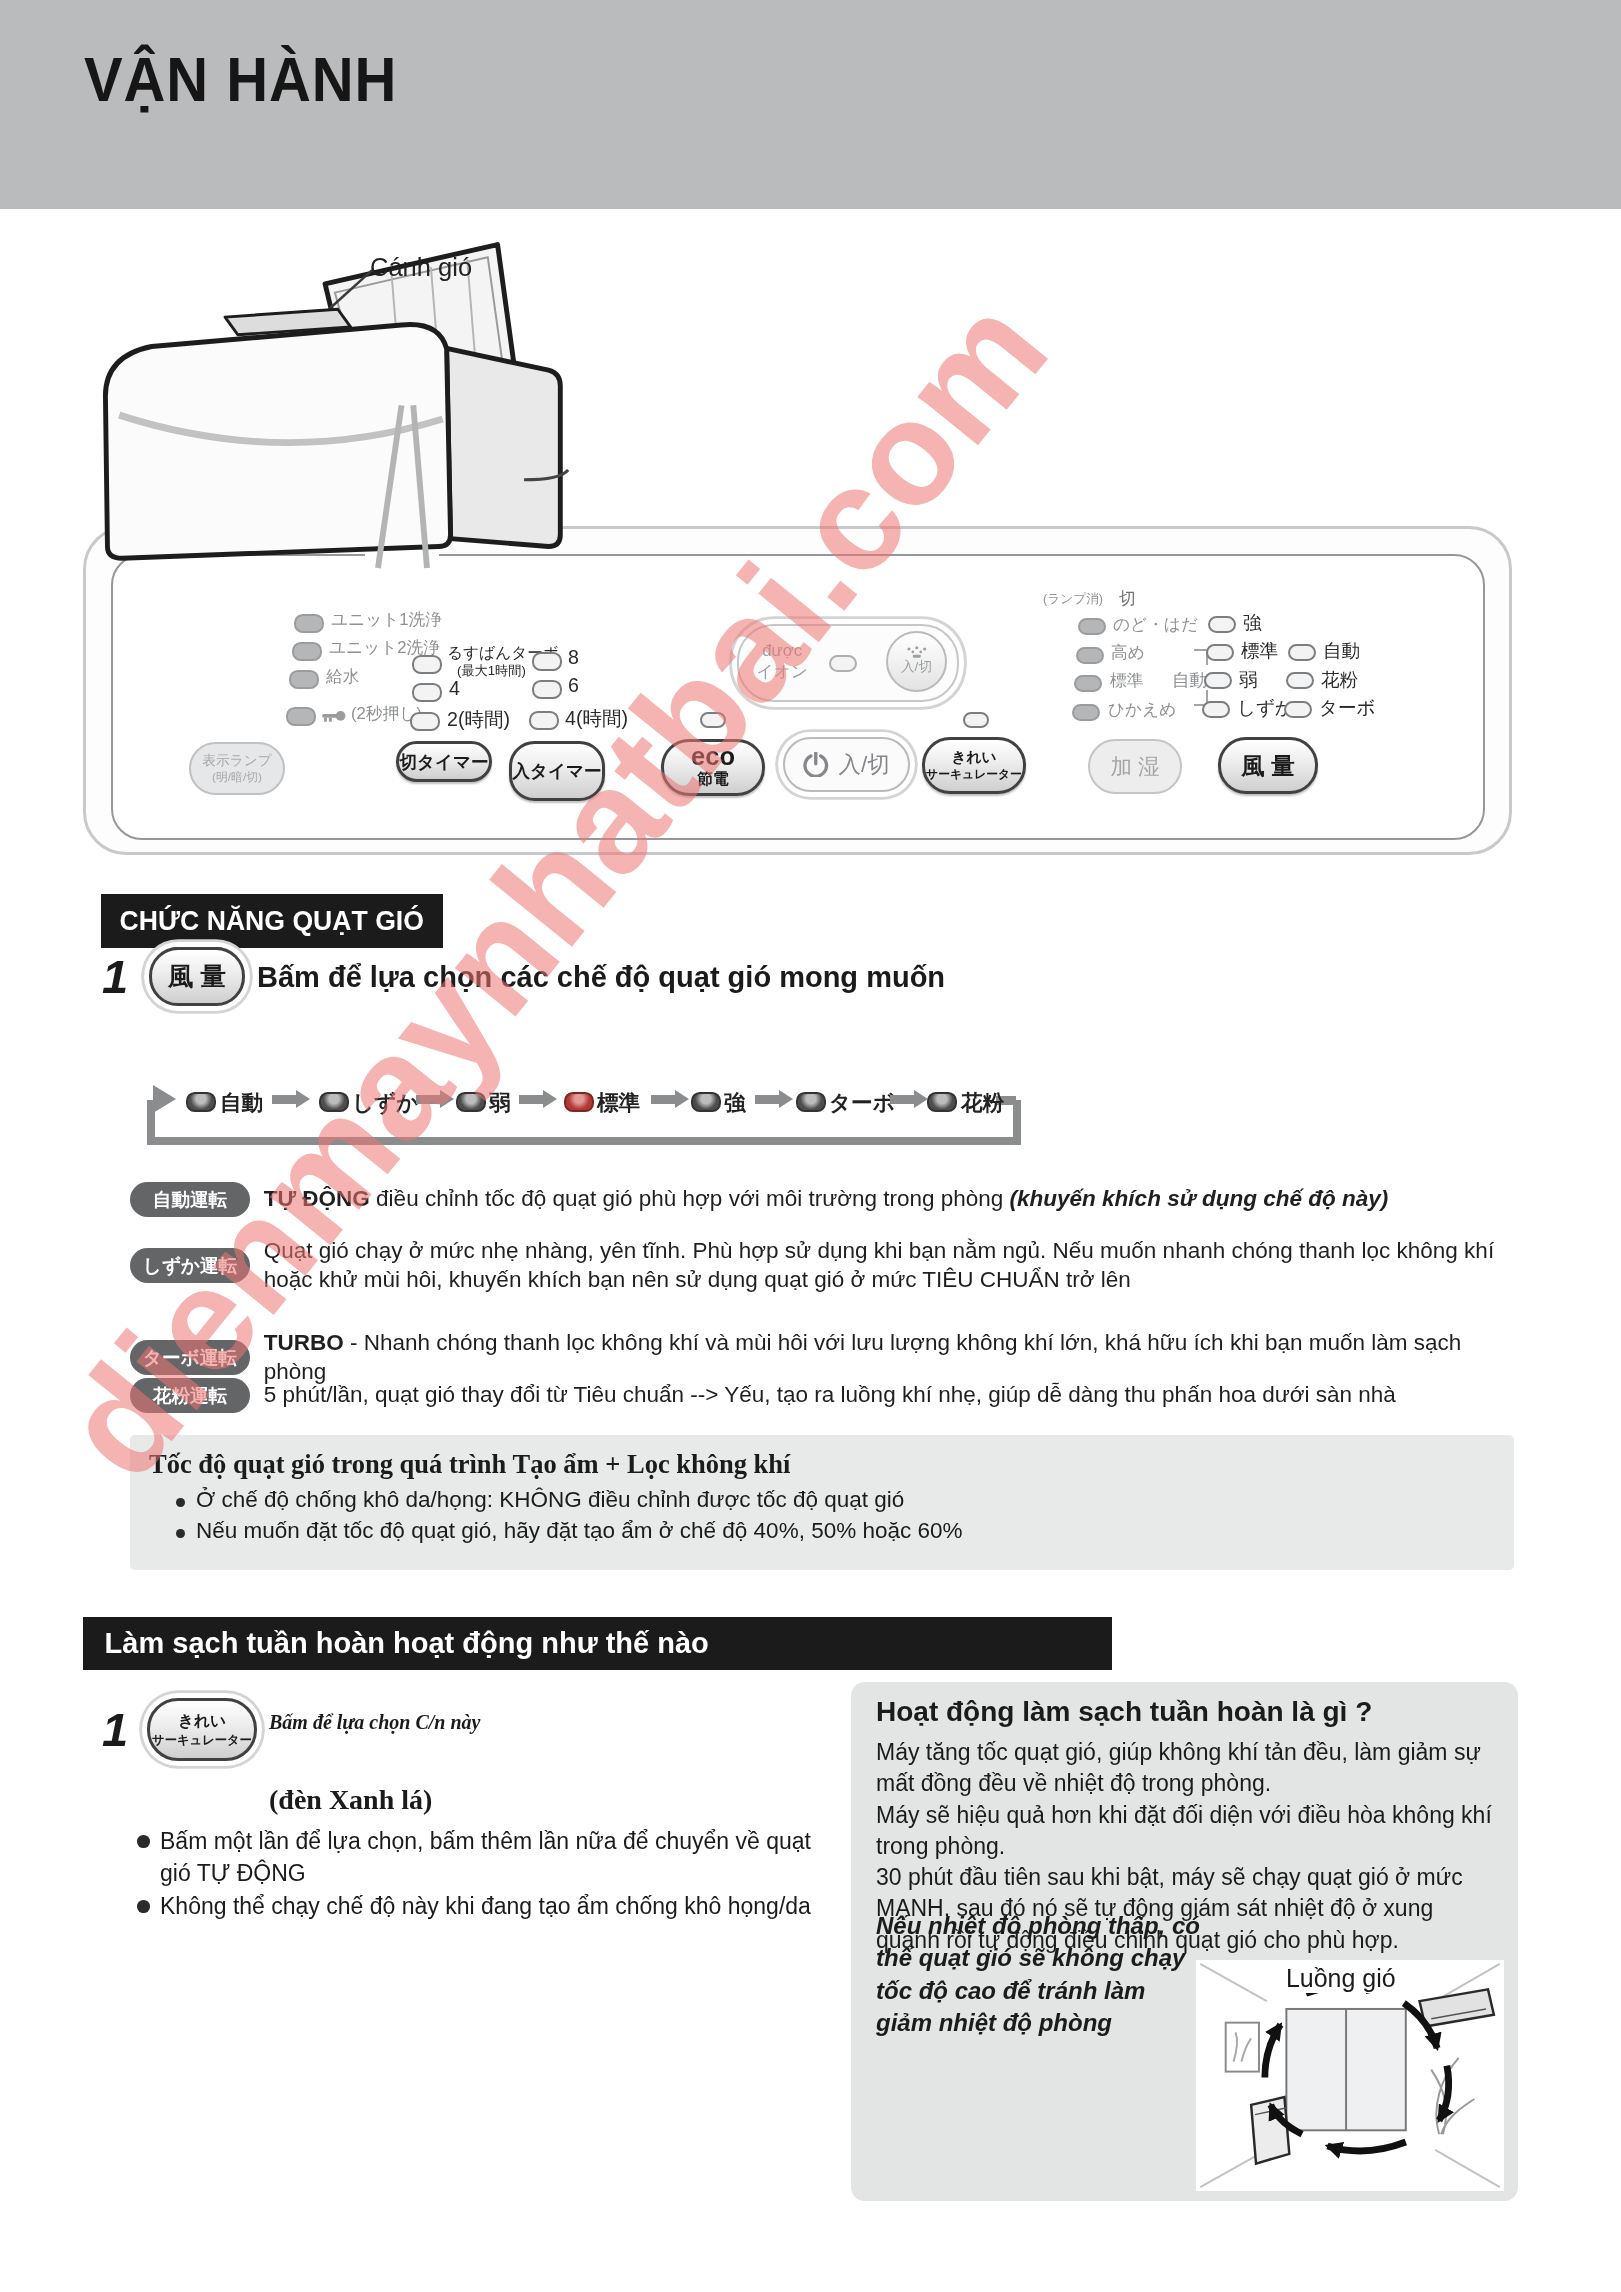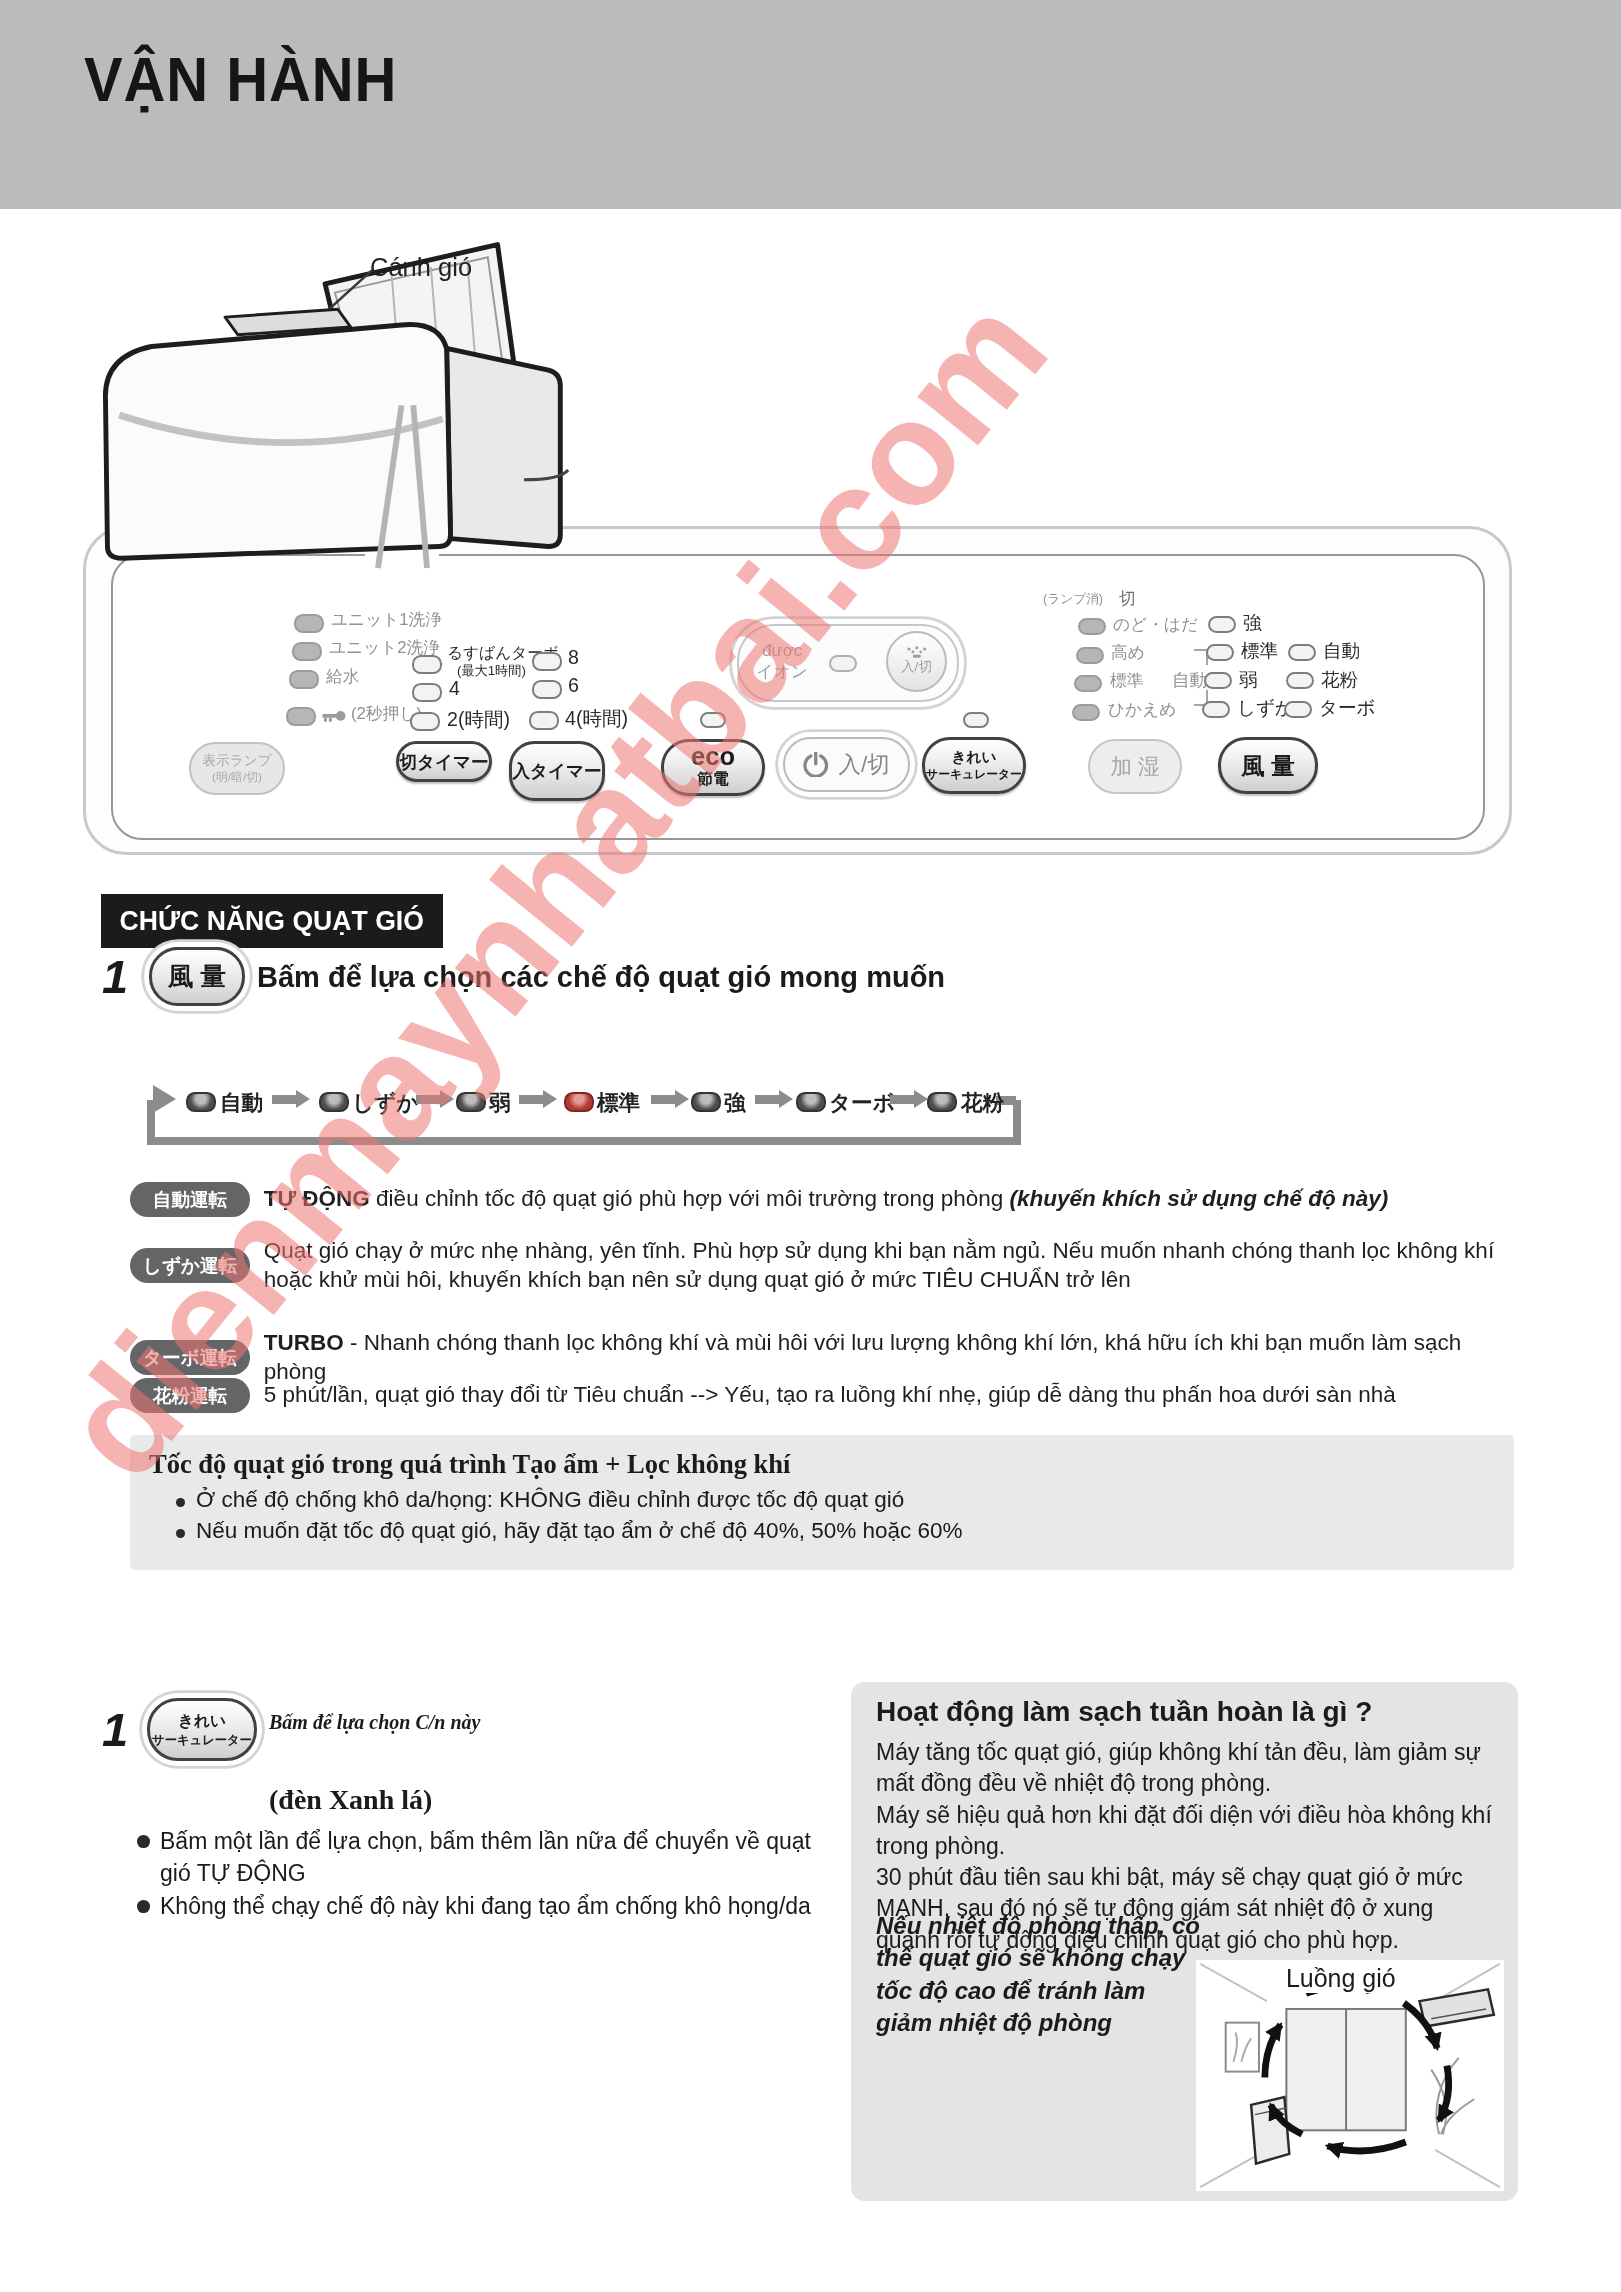--- a/index.html
+++ b/index.html
@@ -266,20 +266,21 @@
     <div class="mtext">5 phút/lần, quạt gió thay đổi từ Tiêu chuẩn --&gt; Yếu, tạo ra luồng khí nhẹ, giúp dễ dàng thu phấn hoa dưới sàn nhà</div>
   </div>
 
   <div class="abs infobox z10"></div>
   <span class="abs serifb z10" style="left:149px;top:1449px;font-size:26.5px;">Tốc độ quạt gió trong quá trình Tạo ẩm + Lọc không khí</span>
   <div class="abs dot z10" style="left:176px;top:1498px;"></div>
   <span class="abs z10" style="left:196px;top:1487px;font-size:22.5px;">Ở  chế độ chống khô da/họng: KHÔNG điều chỉnh được tốc độ quạt gió</span>
   <div class="abs dot z10" style="left:176px;top:1529px;"></div>
   <span class="abs z10" style="left:196px;top:1518px;font-size:22.5px;">Nếu muốn đặt tốc độ quạt gió, hãy đặt tạo ẩm ở chế độ 40%, 50% hoặc 60%</span>
 
+  <div class="abs blackbox z10" style="left:83px;top:1617px;width:1029px;height:53px;font-size:29px;line-height:53px;padding-left:21.6px;box-sizing:border-box;">Làm sạch tuần hoàn hoạt động như thế nào</div>
 
   <span class="abs stepnum z10" style="left:102px;top:1702px;">1</span>
   <div class="abs btn btn-dark z10 ring" style="left:147px;top:1698px;width:110px;height:63px;border-radius:31px;">
     <span style="font-size:15.7px;font-weight:600;">きれい</span>
     <span style="font-size:12.3px;font-weight:600;">サーキュレーター</span>
   </div>
   <span class="abs serifb z10" style="left:269px;top:1711px;font-size:20px;font-style:italic;">Bấm để lựa chọn C/n này</span>
   <span class="abs serifb z10" style="left:269px;top:1784px;font-size:28px;">(đèn Xanh lá)</span>
 
   <div class="abs dot z10" style="left:137px;top:1835px;width:12.7px;height:12.7px;"></div>

